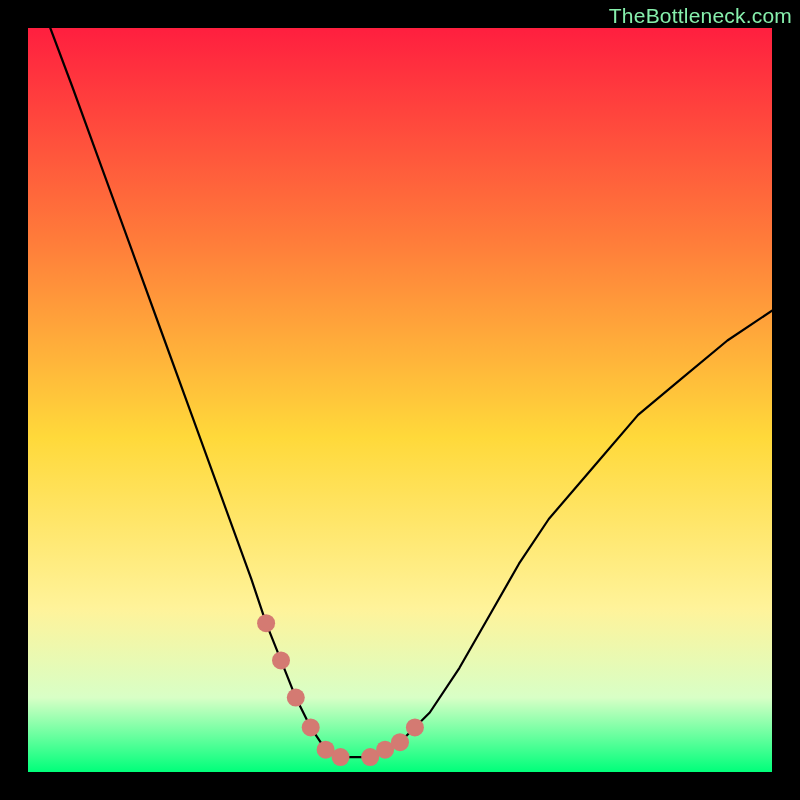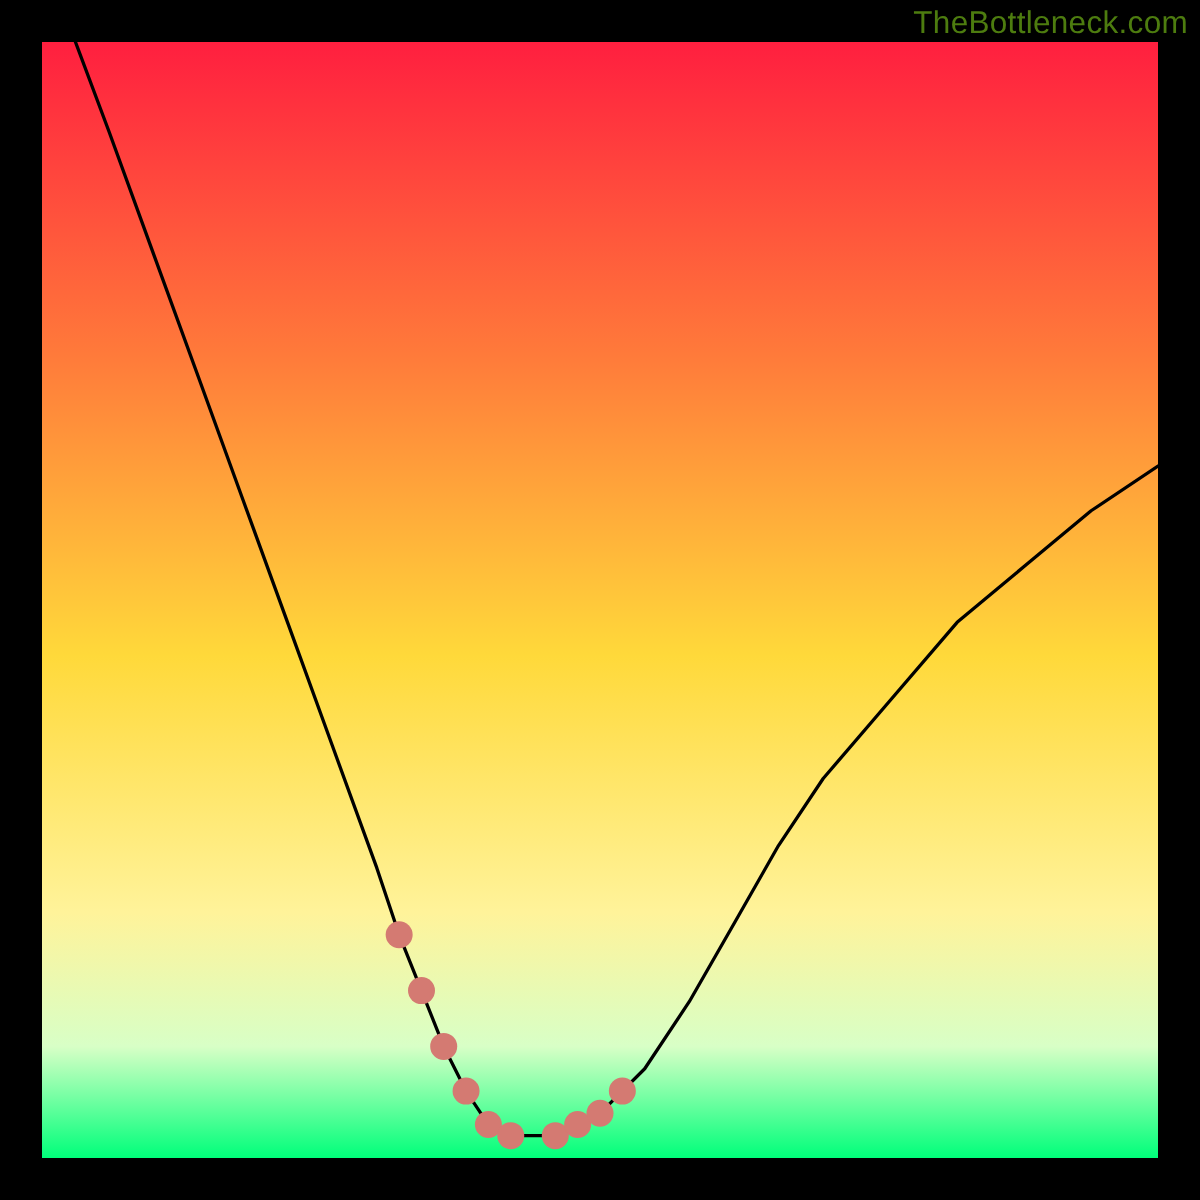--- a/index.html
+++ b/index.html
@@ -23,21 +23,21 @@
     position: absolute;
     left: 0;
     top: 0;
     width: 744px;
     height: 744px;
   }
   .watermark {
     position: absolute;
     top: 4px;
     right: 8px;
-    color: #4d7c0f;
+    color: #86efac;
     font-size: 21px;
     letter-spacing: 0.2px;
     font-weight: 500;
     margin-left: 19px;
   }
   svg { display: block; }
 </style>
 </head>
 <body>
 

